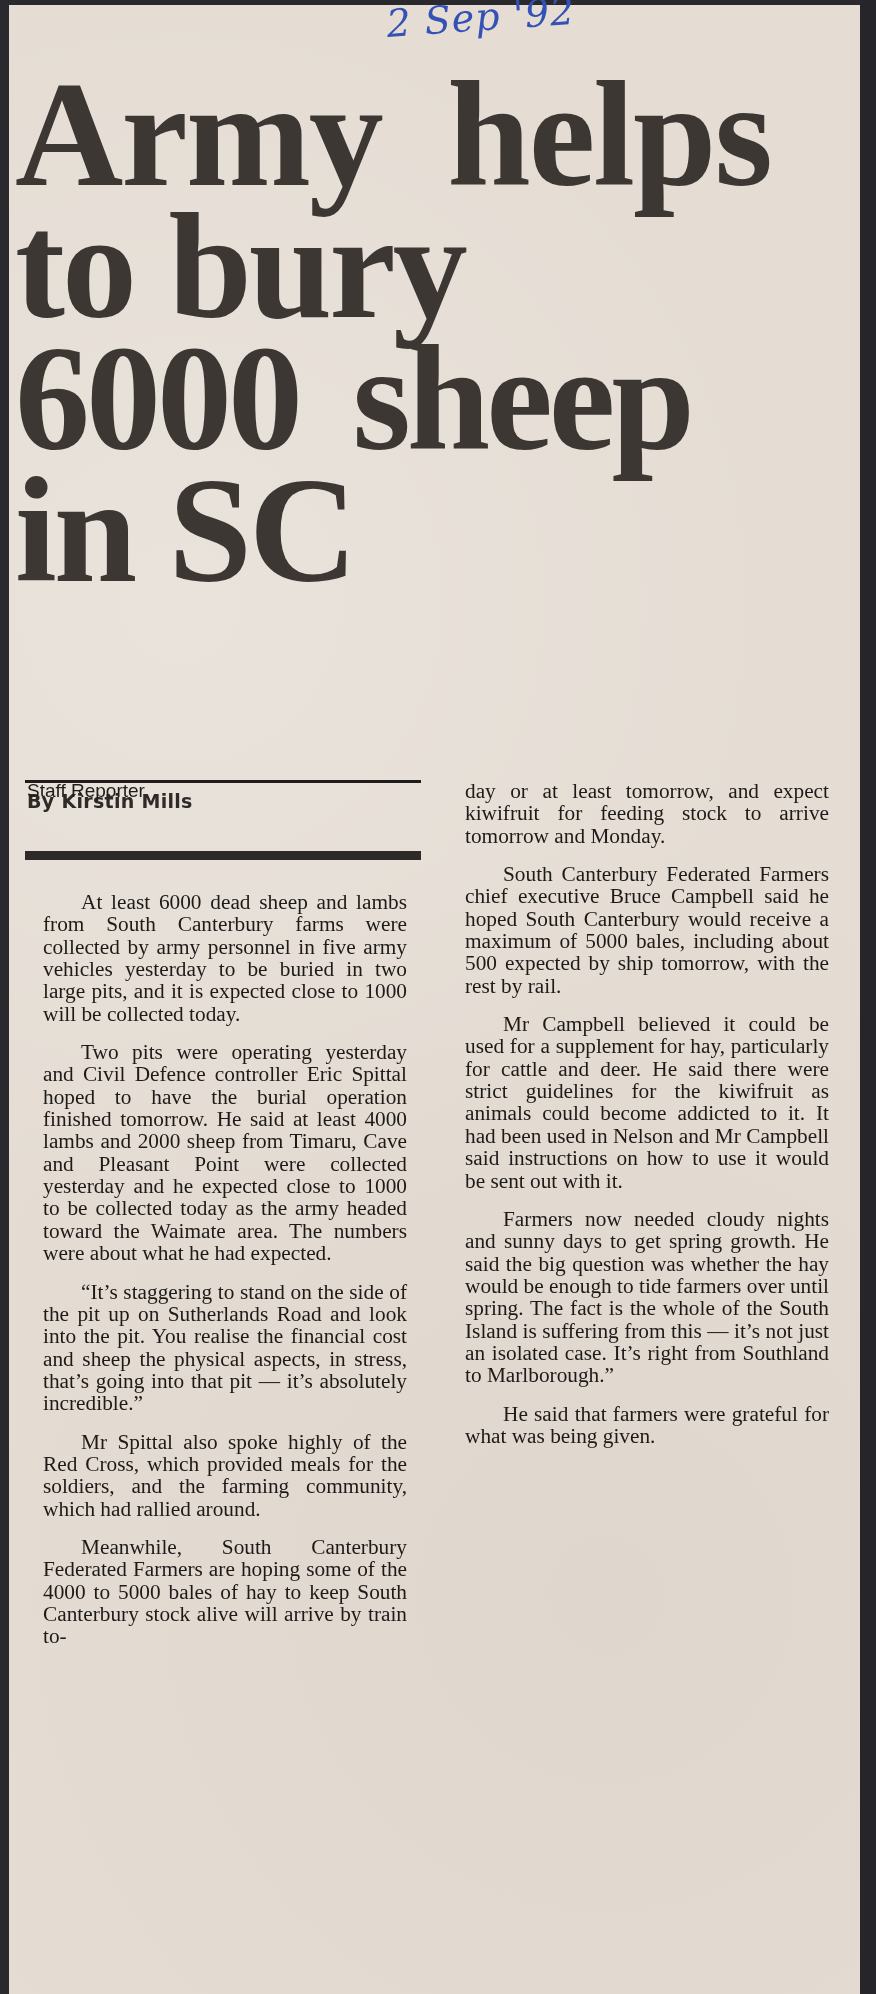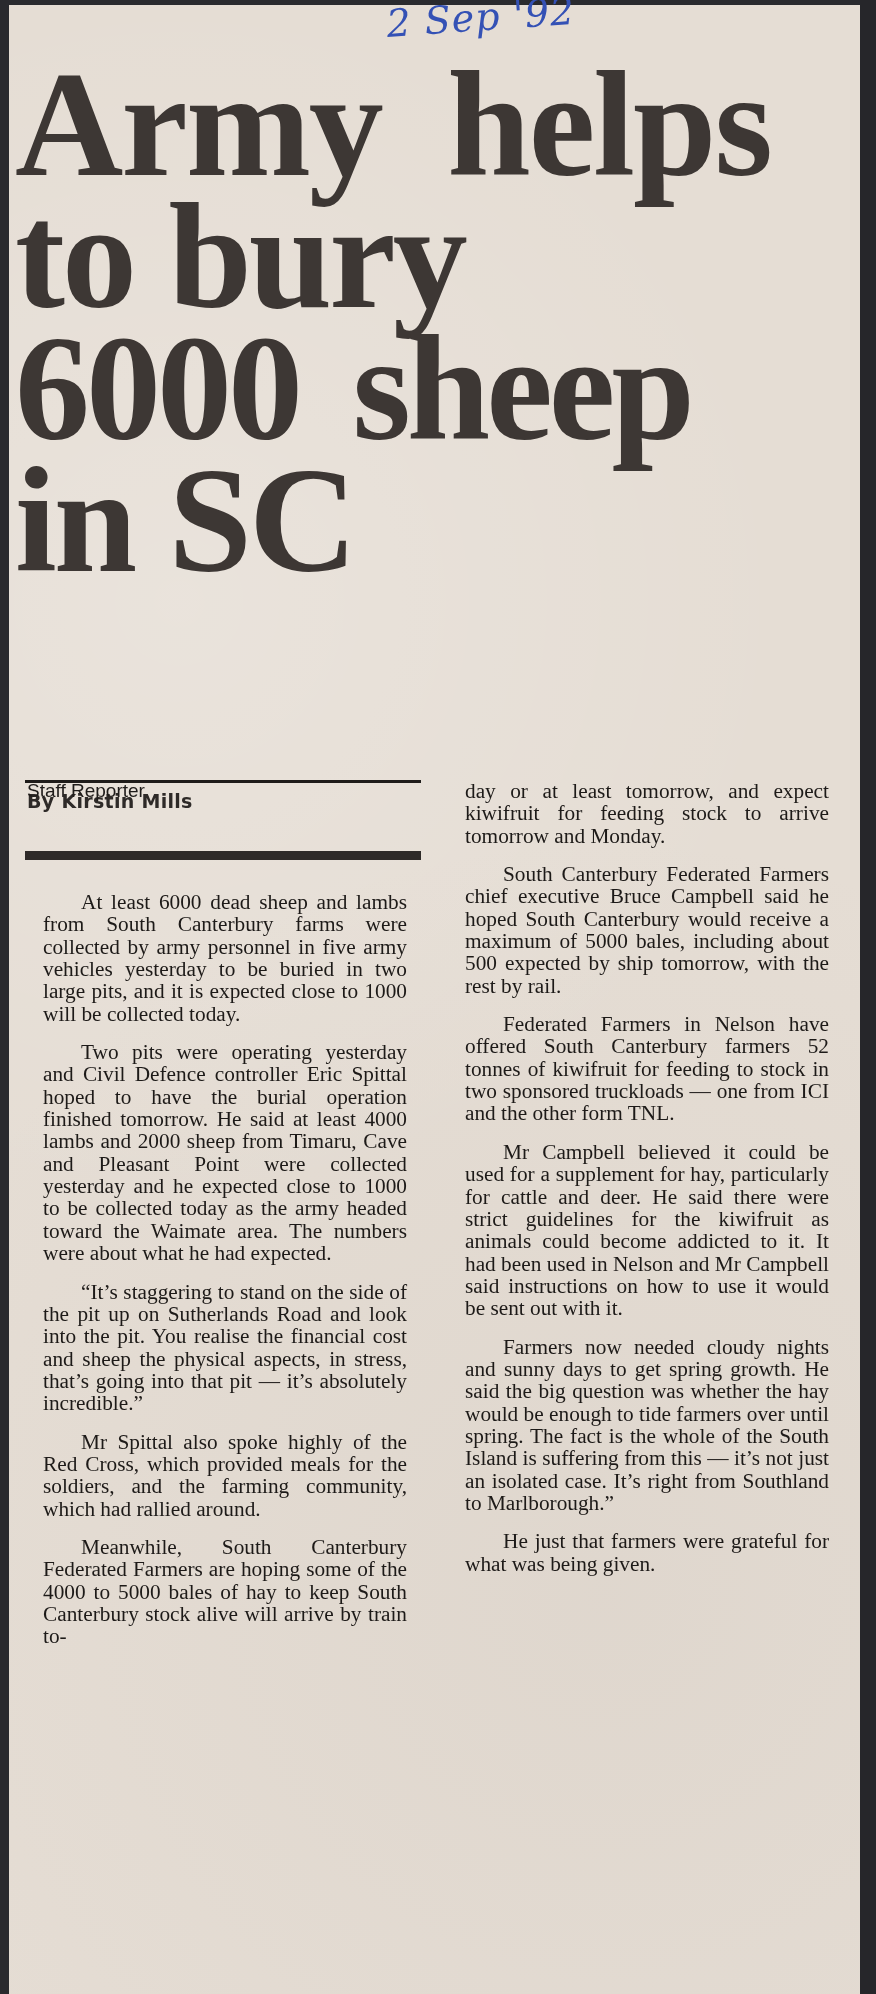--- a/index.html
+++ b/index.html
@@ -40,21 +40,21 @@
       font-style: italic;
       font-size: 38px;
       color: #3451b5;
       letter-spacing: 1px;
       transform: rotate(-4deg);
       transform-origin: left top;
     }
     .headline {
       position: absolute;
       left: 15px;
-      top: 58px;
+      top: 68px;
       width: 840px;
       margin: 0;
       font-family: "Liberation Serif", serif;
       font-weight: bold;
       font-size: 150px;
       line-height: 132px;
       color: #3d3734;
       letter-spacing: -3px;
     }
     .headline span {
@@ -149,17 +149,16 @@
   <p>At least 6000 dead sheep and lambs from South Canterbury farms were collected by army per­sonnel in five army vehicles yes­terday to be buried in two large pits, and it is expected close to 1000 will be collected today.</p>
   <p>Two pits were operating yester­day and Civil Defence controller Eric Spittal hoped to have the burial operation finished tomor­row. He said at least 4000 lambs and 2000 sheep from Timaru, Cave and Pleasant Point were col­lected yesterday and he expected close to 1000 to be collected today as the army headed toward the Waimate area. The numbers were about what he had expected.</p>
   <p>“It’s staggering to stand on the side of the pit up on Sutherlands Road and look into the pit. You realise the financial cost and sheep the physical aspects, in stress, that’s going into that pit — it’s absolutely incredible.”</p>
   <p>Mr Spittal also spoke highly of the Red Cross, which provided meals for the soldiers, and the farming community, which had rallied around.</p>
   <p>Meanwhile, South Canterbury Federated Farmers are hoping some of the 4000 to 5000 bales of hay to keep South Canterbury stock alive will arrive by train to-</p>
 </div>
 
 <div class="column col-right">
   <p class="cont">day or at least tomorrow, and ex­pect kiwifruit for feeding stock to arrive tomorrow and Monday.</p>
   <p>South Canterbury Federated Farmers chief executive Bruce Campbell said he hoped South Canterbury would receive a maxi­mum of 5000 bales, including about 500 expected by ship tomor­row, with the rest by rail.</p>
-  <p>Federated Farmers in Nelson have offered South Canterbury farmers 52 tonnes of kiwifruit for feeding to stock in two sponsored truckloads — one from ICI and the other form TNL.</p>
   <p>Mr Campbell believed it could be used for a supplement for hay, particularly for cattle and deer. He said there were strict guidelines for the kiwifruit as animals could become addicted to it. It had been used in Nelson and Mr Campbell said instructions on how to use it would be sent out with it.</p>
   <p>Farmers now needed cloudy nights and sunny days to get spring growth. He said the big question was whether the hay would be enough to tide farmers over until spring. The fact is the whole of the South Island is suffer­ing from this — it’s not just an isolated case. It’s right from Southland to Marlborough.”</p>
-  <p>He just that farmers were grateful for what was being given.</p>
+  <p>He said that farmers were grateful for what was being given.</p>
 </div>
 
 </body></html>

